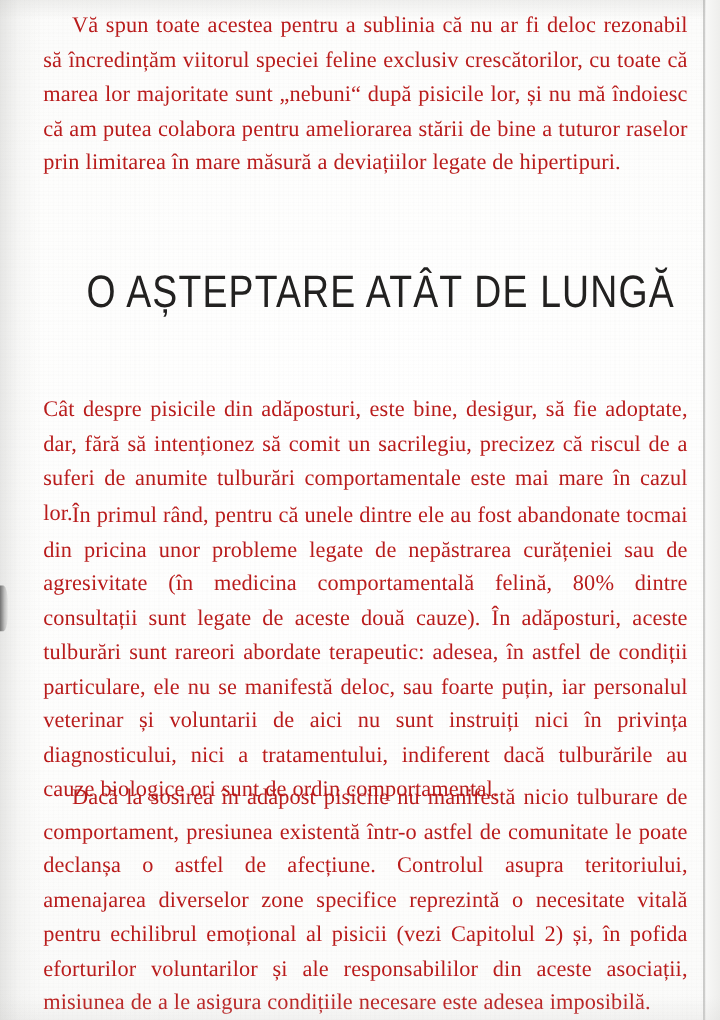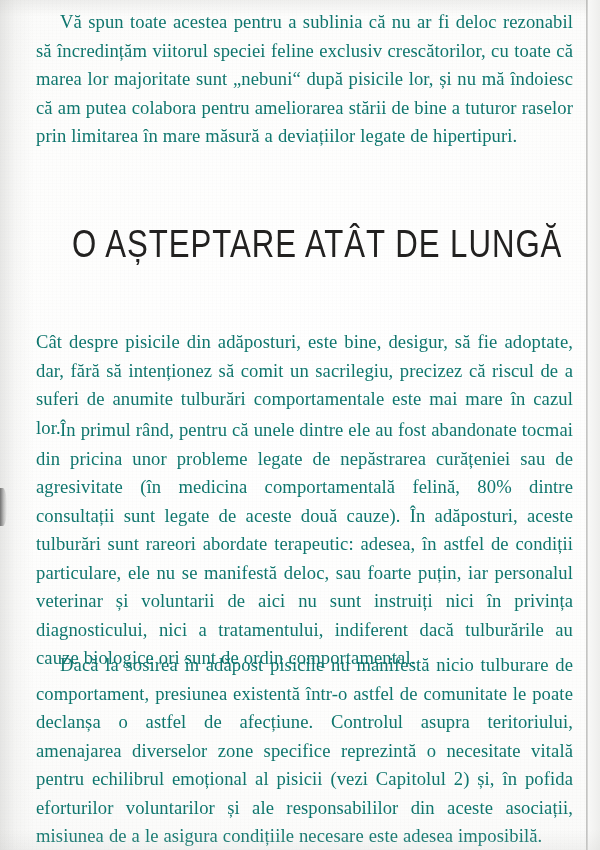--- a/index.html
+++ b/index.html
@@ -77,21 +77,21 @@
 
   
   .column {
     position: absolute;
     left: 36px;
     top: 0;
     width: 537px;
   }
   .body-par {
     margin: 0;
-    color: #0f766e;
+    color: #b91c1c;
     font-size: 18.6px;
     line-height: 28.55px;
     text-align: justify;
     text-align-last: left;
     letter-spacing: .1px;
     word-spacing: .2px;
   }
   .body-par.indent { text-indent: 24px; }
   .body-par.no-indent { text-indent: 0; }
 

